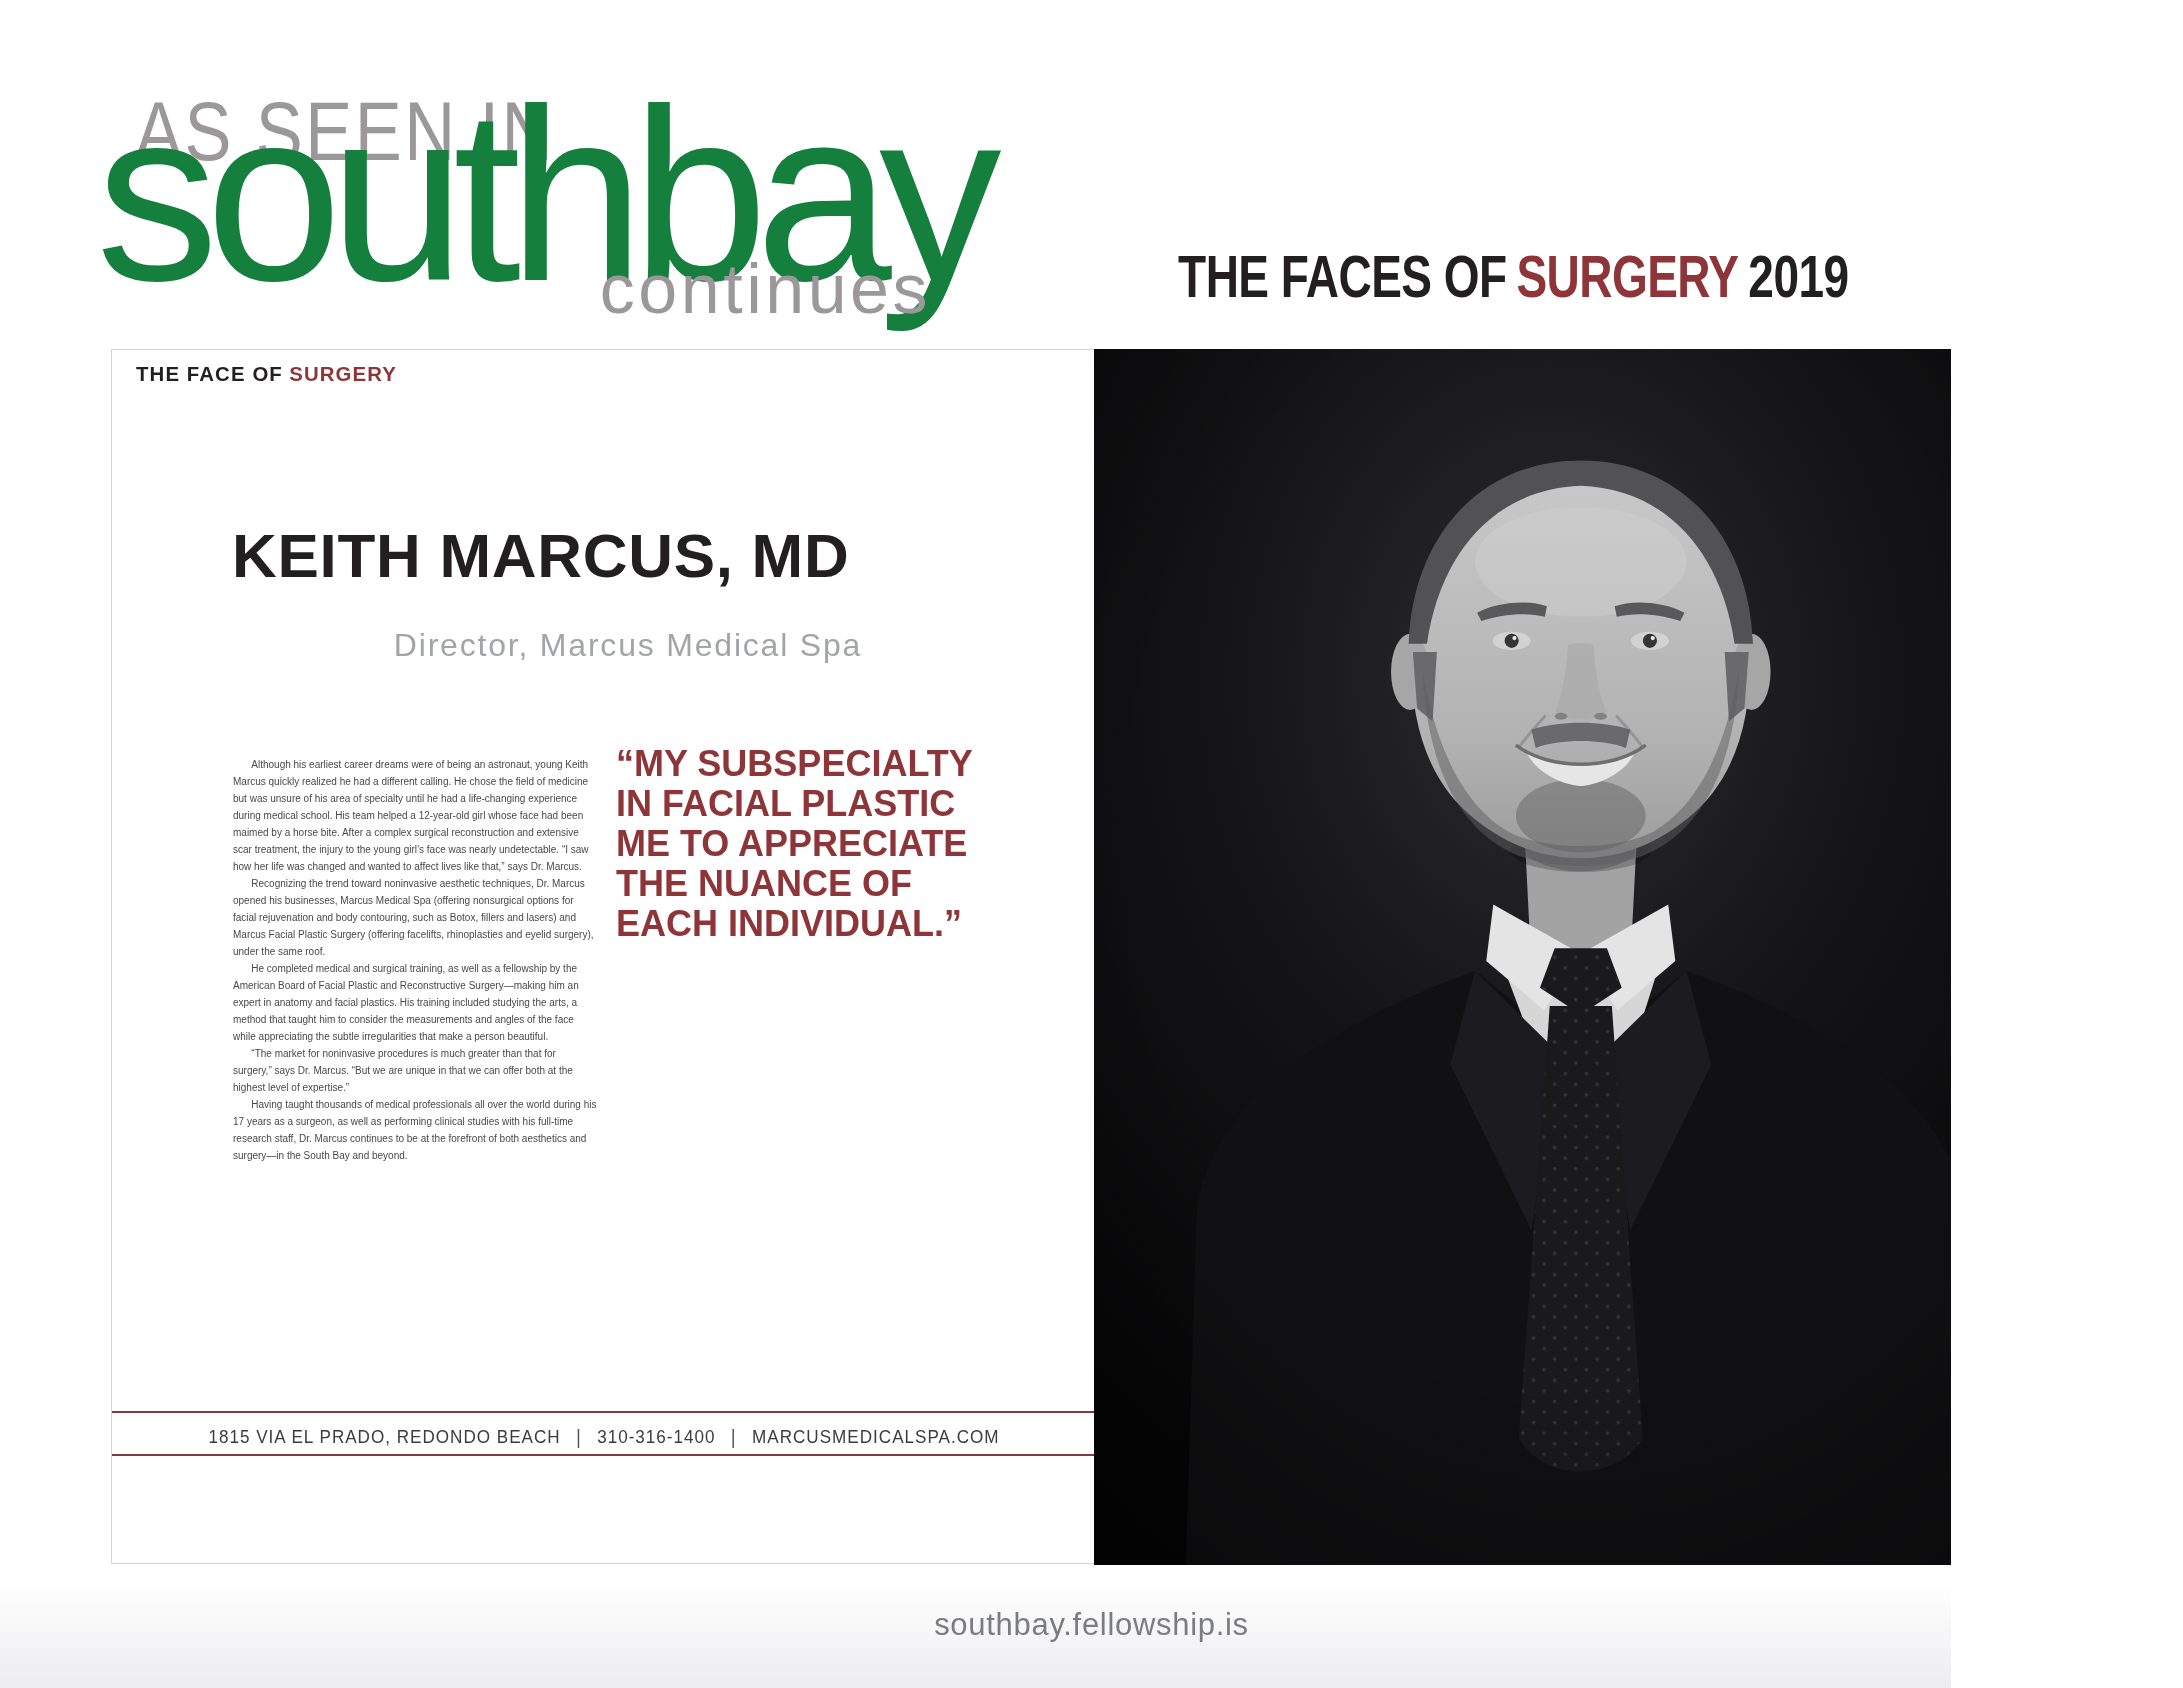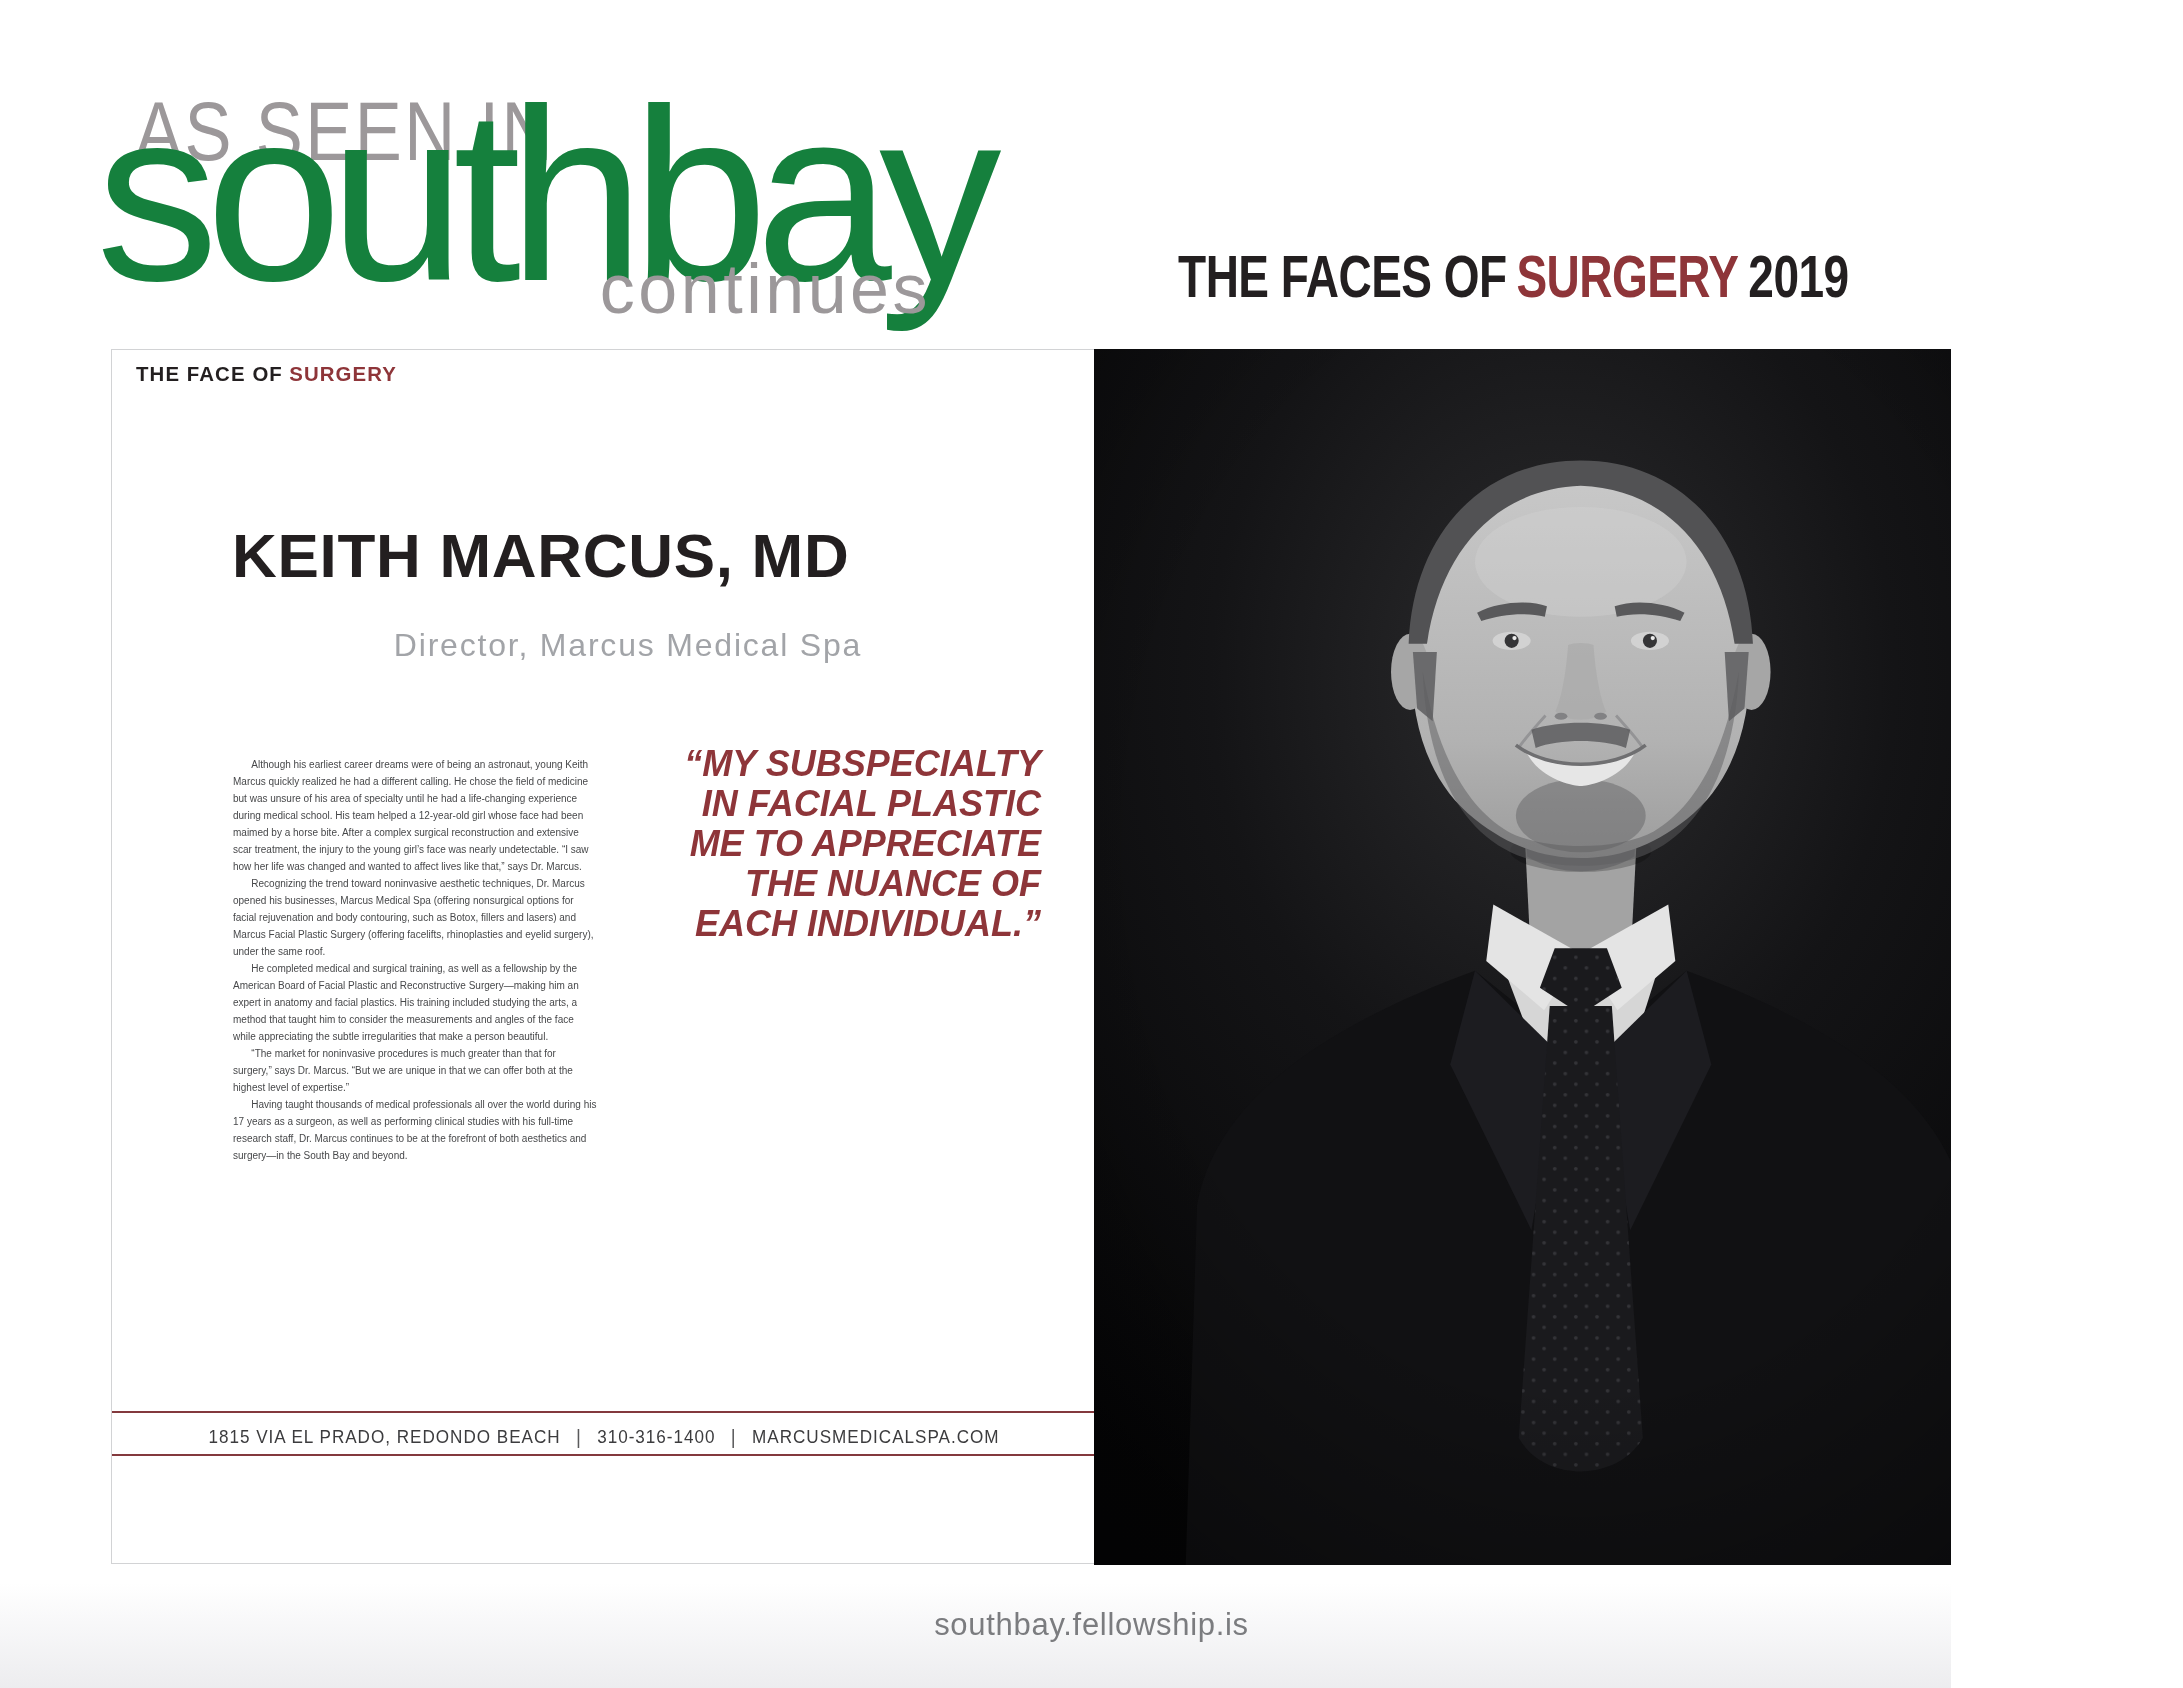--- a/index.html
+++ b/index.html
@@ -45,22 +45,22 @@
   .subtitle{
     position:absolute;left:120px;top:277px;width:792px;text-align:center;
     font-size:32px;letter-spacing:1.8px;color:#a2a4a8;white-space:nowrap;
   }
   .body-col{
     position:absolute;left:121px;top:406px;width:364px;
     font-size:10px;line-height:17px;color:#47484a;
   }
   .body-col p{margin:0;text-indent:18.3px;}
   .pull-quote{
-    position:absolute;left:522px;top:394px;width:407px;text-align:right;
-    font-size:36px;line-height:40px;font-weight:bold;color:#8e3539;white-space:nowrap;font-style:italic;
+    position:absolute;left:504px;top:394px;width:407px;text-align:left;
+    font-size:36px;line-height:40px;font-weight:bold;color:#8e3539;white-space:nowrap;
   }
   .rule{position:absolute;left:0;width:984px;height:2.1px;background:#83393d;}
   .rule-top{top:1061px;}
   .rule-bottom{top:1104px;}
   .contact{
     position:absolute;left:0;top:1068px;width:984px;height:37px;
     display:flex;align-items:center;justify-content:center;gap:17px;
     font-size:19px;letter-spacing:1.1px;color:#3c3c3e;white-space:nowrap;
     transform:scaleX(.9);transform-origin:center;
   }

